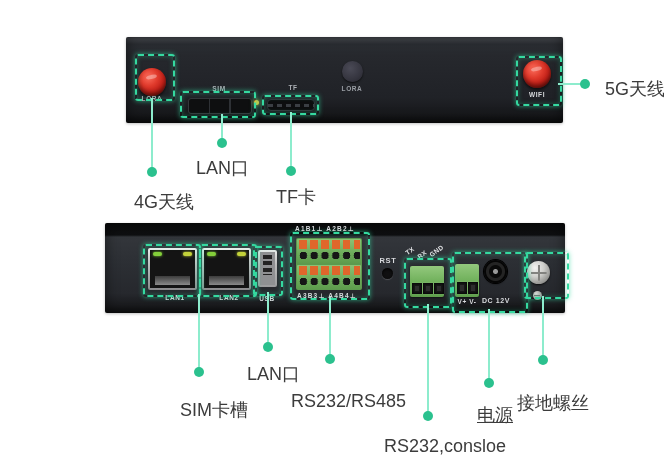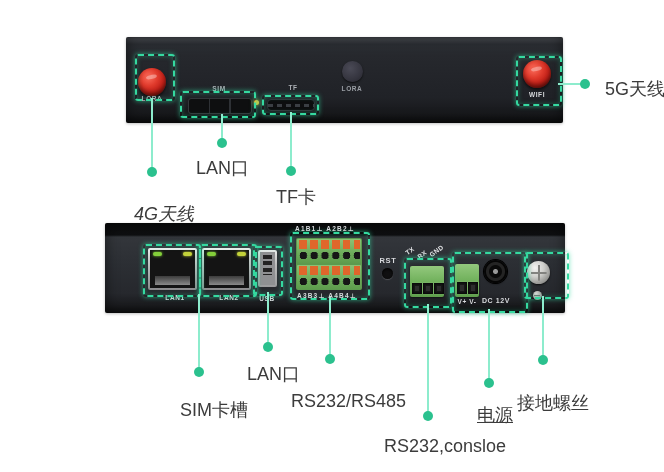--- a/index.html
+++ b/index.html
@@ -126,21 +126,21 @@
   <div class="ptxt bright" style="left:391px;top:54px;width:40px;">WIFI</div>
 
   <div class="hl" style="left:9px;top:17px;width:36px;height:43px;"></div>
   <div class="hl" style="left:54px;top:54px;width:72px;height:23px;"></div>
   <div class="hl" style="left:136px;top:58px;width:53px;height:16px;"></div>
   <div class="hl" style="left:390px;top:19px;width:42px;height:46px;"></div>
 </div>
 
 <div class="lv" style="left:151px;top:98px;height:72px;"></div>
 <div class="dot" style="left:147px;top:167px;"></div>
-<div class="ann" style="left:134px;top:202px;font-style:italic;">4G天线</div>
+<div class="ann" style="left:134px;top:190px;">4G天线</div>
 
 <div class="lv" style="left:221px;top:114px;height:27px;"></div>
 <div class="dot" style="left:217px;top:138px;"></div>
 <div class="ann" style="left:196px;top:156px;">LAN口</div>
 
 <div class="lv" style="left:290px;top:112px;height:57px;"></div>
 <div class="dot" style="left:286px;top:166px;"></div>
 <div class="ann" style="left:276px;top:185px;">TF卡</div>
 
 <div class="lh" style="left:558px;top:83px;width:27px;"></div>

